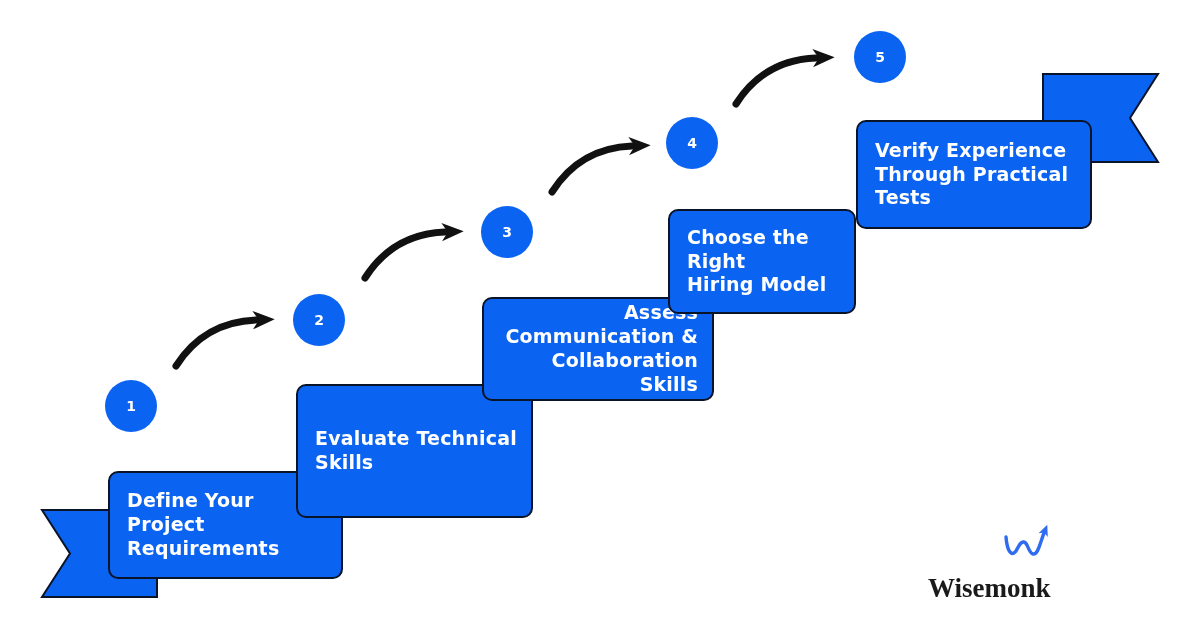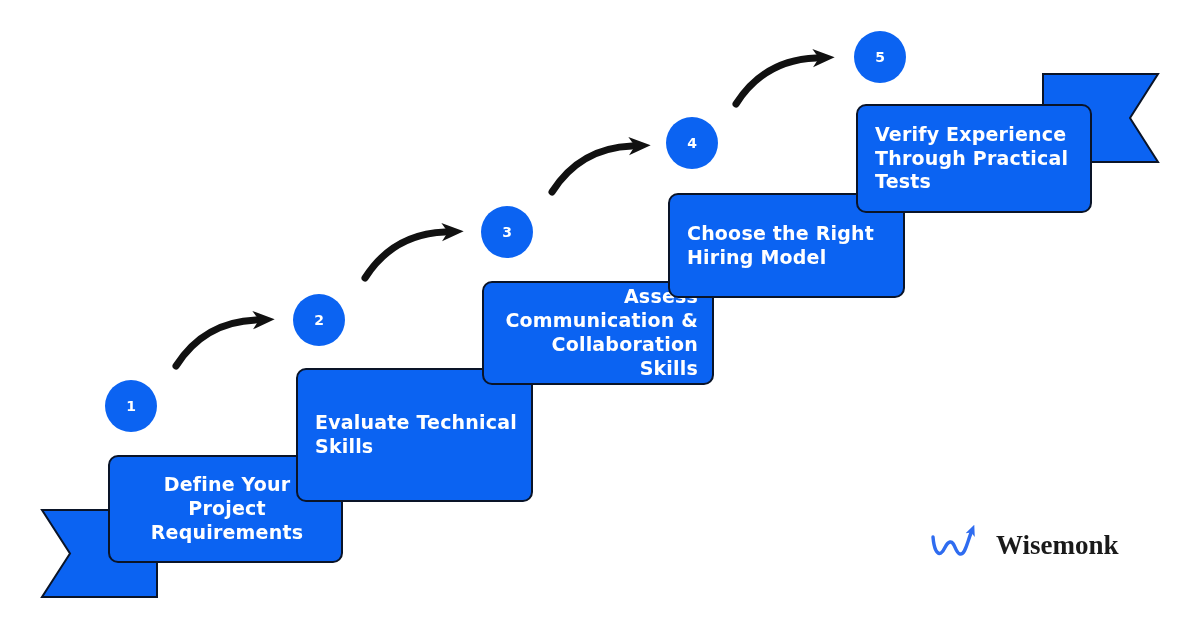--- a/index.html
+++ b/index.html
@@ -14,34 +14,35 @@
 
   
   .card {
     position: absolute;
     background: #0B63F2;
     border: 2px solid #0A1428;
     border-radius: 10px;
     box-sizing: border-box;
     display: flex;
     align-items: center;
+    margin-top: 16px;
   }
   .card-title {
     color: #ffffff;
     font-size: 19px;
     font-weight: 700;
     line-height: 1.26;
     padding: 0 14px 0 17px;
     white-space: pre-line;
     letter-spacing: 0.2px;
   }
-  .card-1 { left: 108px; top: 455px; width: 235px; height: 108px; z-index: 3; text-align: center; }
+  .card-1 { left: 108px; top: 455px; width: 235px; height: 108px; z-index: 3; }
   .card-2 { left: 296px; top: 368px; width: 237px; height: 134px; z-index: 4; }
   .card-3 { left: 482px; top: 281px; width: 232px; height: 104px; z-index: 5; text-align: right; }
-  .card-4 { left: 668px; top: 193px; width: 237px; height: 105px; z-index: 6; }
+  .card-4 { left: 668px; top: 193px; width: 188px; height: 105px; z-index: 6; }
   .card-5 { left: 856px; top: 104px; width: 236px; height: 109px; z-index: 7; }
 
   
   .circle {
     position: absolute;
     width: 52px;
     height: 52px;
     border-radius: 50%;
     background: #0B63F2;
     display: flex;
@@ -75,23 +76,24 @@
   .ribbon { position: absolute; overflow: visible; z-index: 1; }
   .ribbon-left  { left: 40px;  top: 508px; }
   .ribbon-right { left: 1041px; top: 72px; }
 
   
   .logo {
     position: absolute;
     left: 928px;
     top: 527px;
     display: flex;
-    align-items: center;
-    gap: 18px;
+    align-items: flex-end;
+    gap: 10px;
     z-index: 10;
+    flex-direction: column;
   }
   .logo-text {
     font-family: "Liberation Serif", "DejaVu Serif", serif;
     font-weight: 700;
     font-size: 27px;
     color: #1A1A1A;
   }
 </style>
 </head>
 <body>

